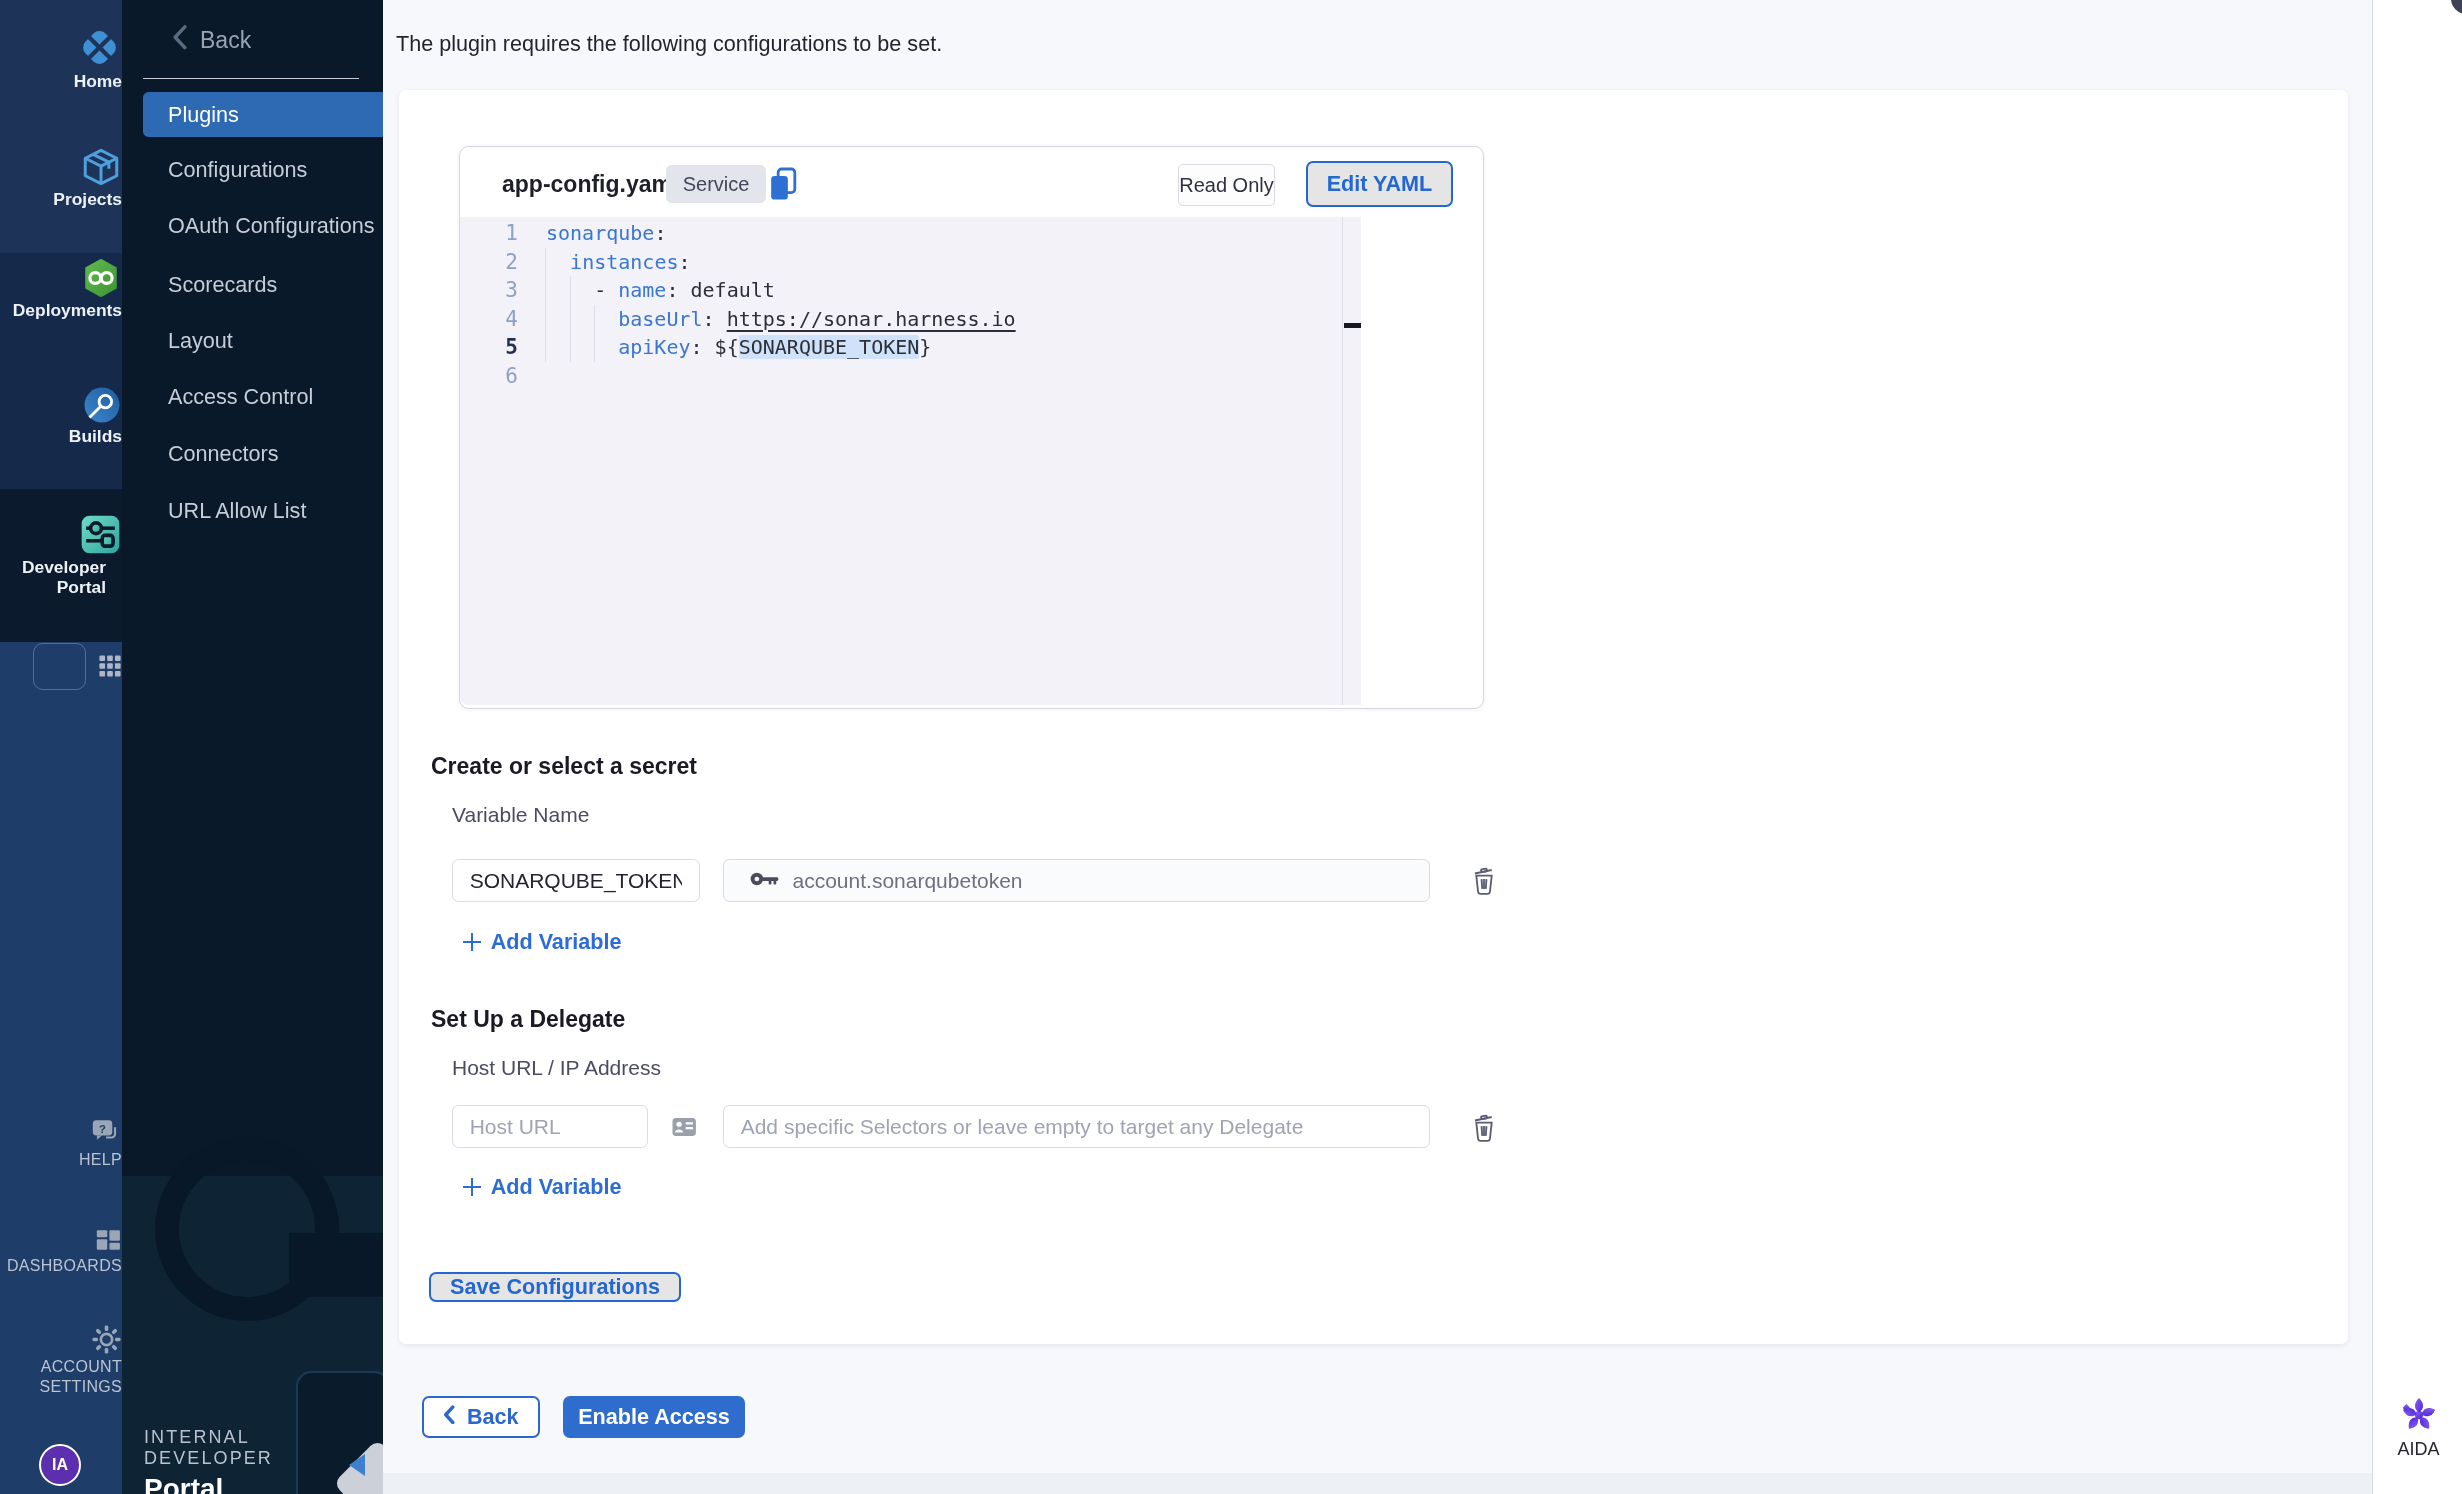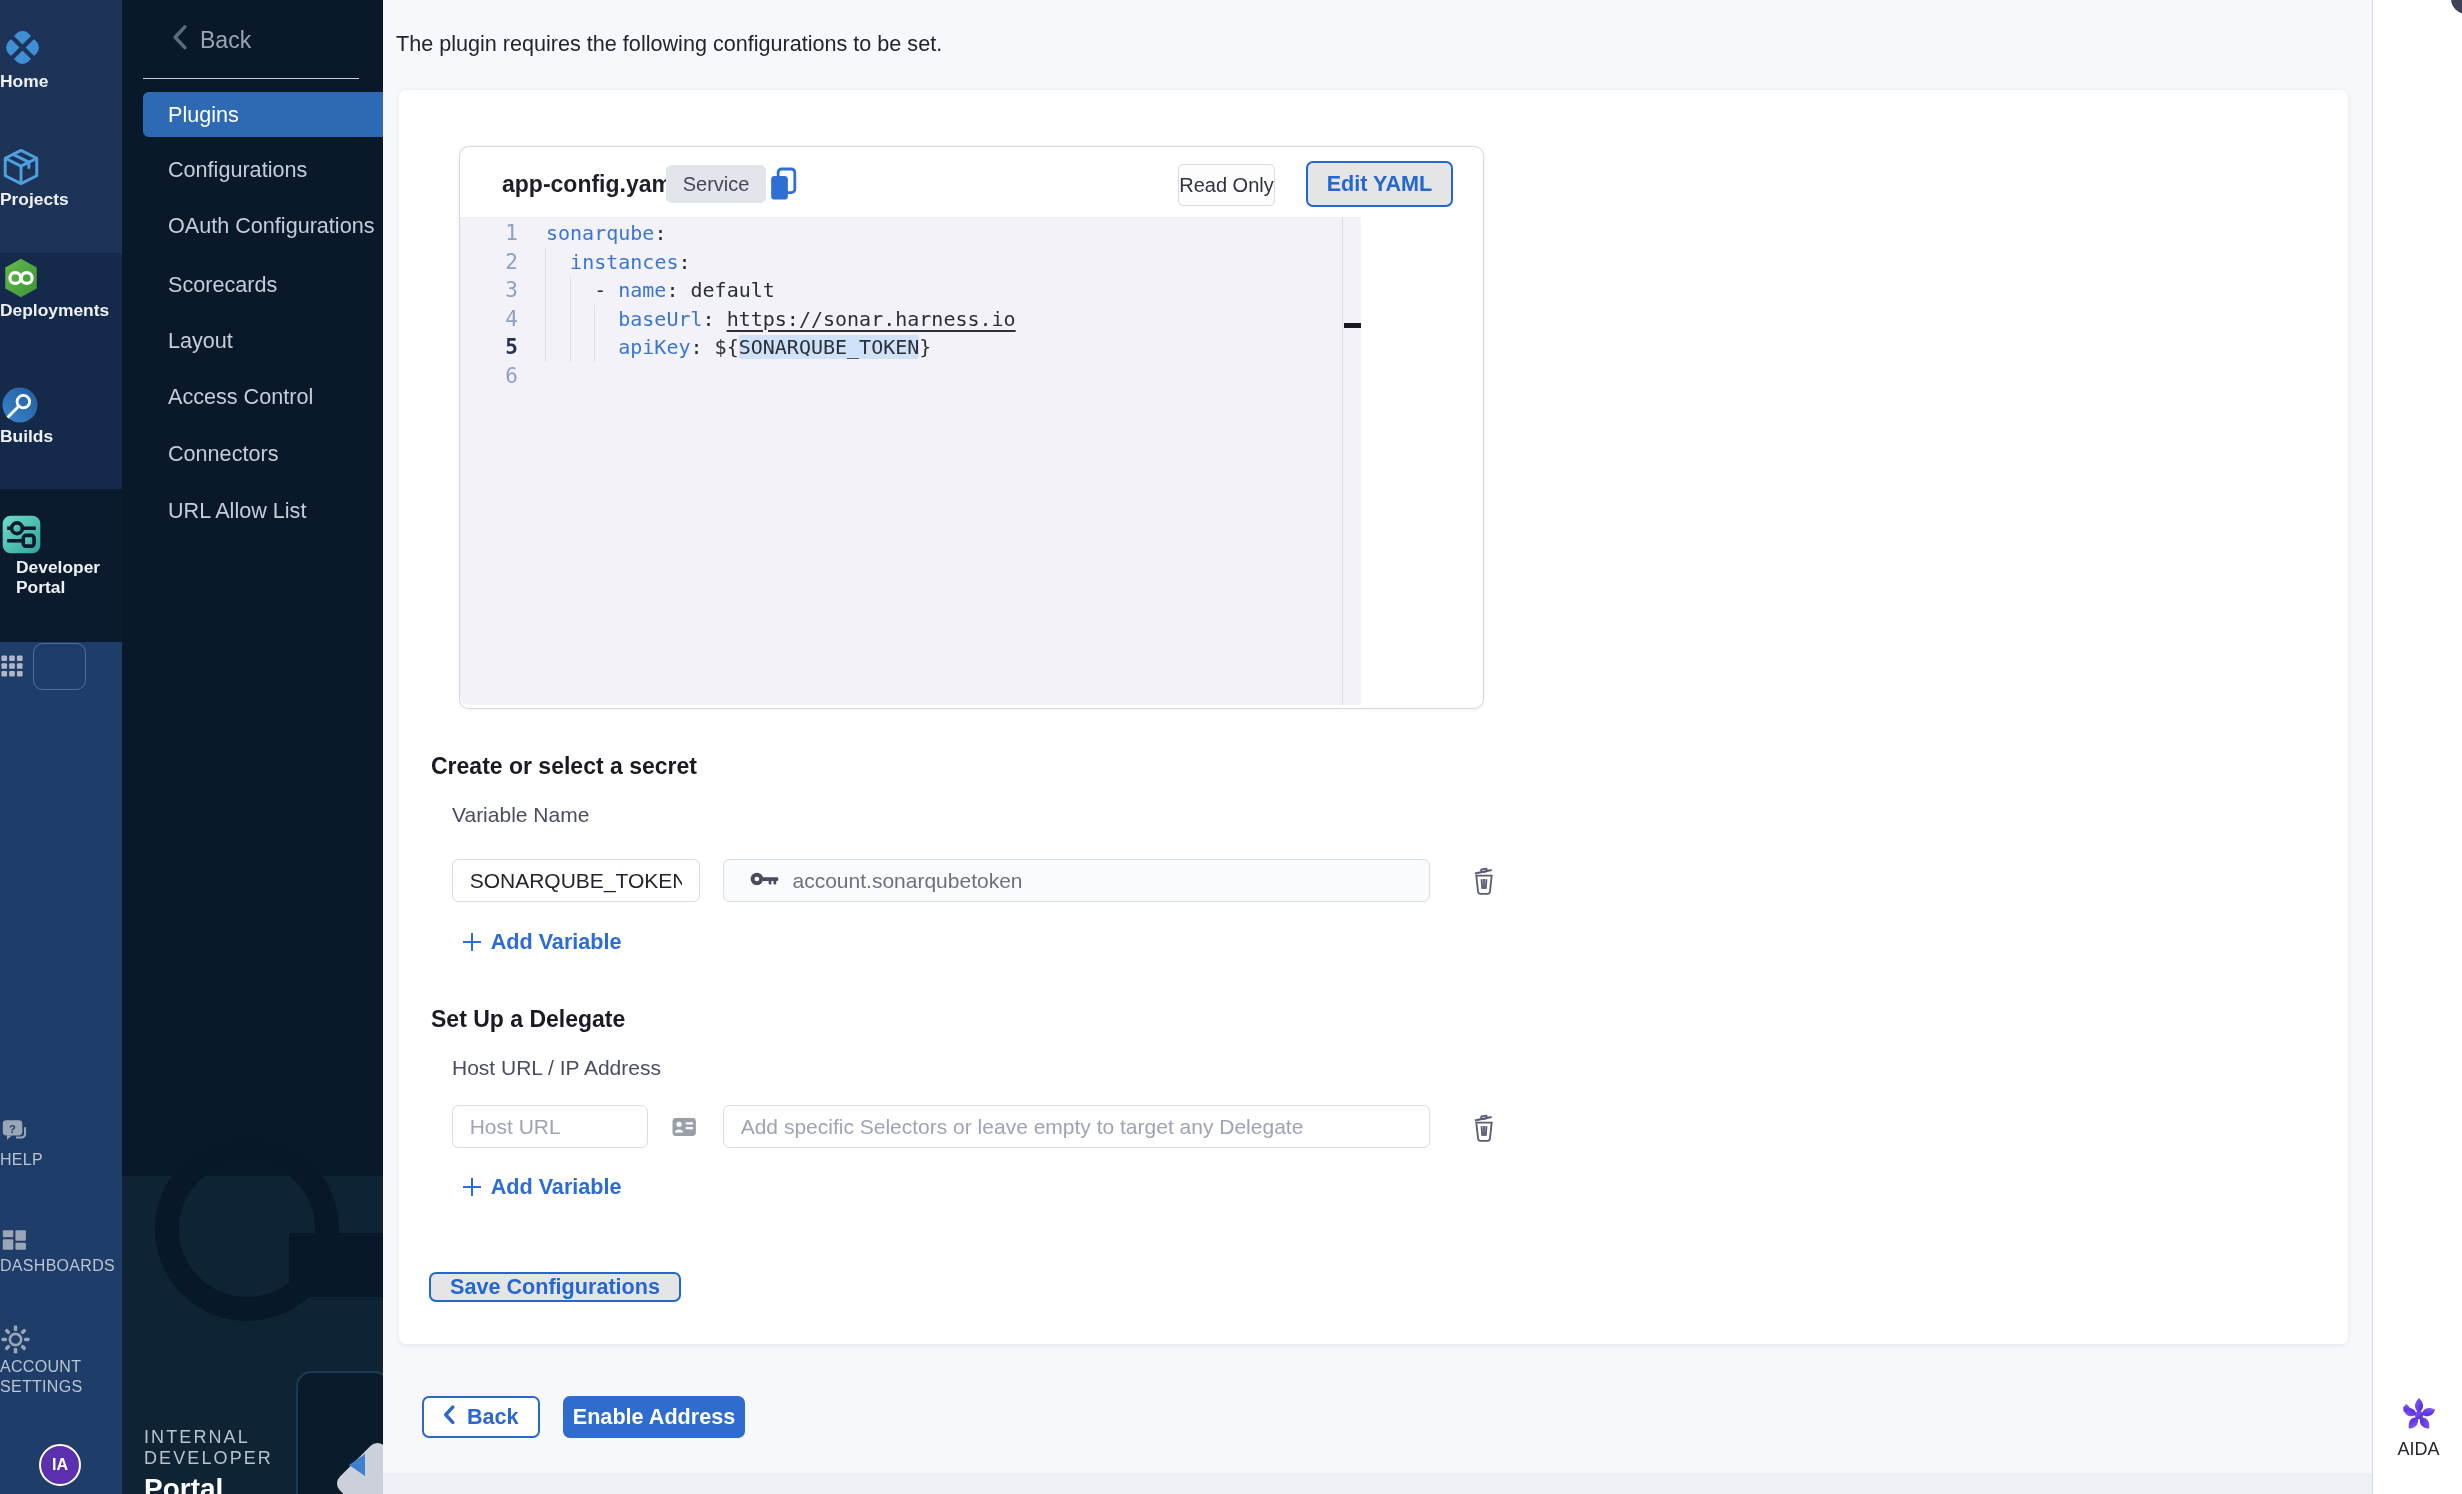--- a/index.html
+++ b/index.html
@@ -7,21 +7,21 @@
   body{width:2462px;height:1494px;font-family:"Liberation Sans",sans-serif;background:#f6f8fc;}
   #app{position:relative;width:2462px;height:1494px;overflow:hidden;}
 
   
   #rail{position:absolute;left:0;top:0;width:122px;height:1494px;}
   .rail-sec{position:absolute;left:0;width:122px;}
   #rail-sec1{top:0;height:253px;background:#1d3458;}
   #rail-sec2{top:253px;height:236px;background:#152a4a;}
   #rail-sec3{top:489px;height:153px;background:#0c1a2e;}
   #rail-sec4{top:642px;height:852px;background:#1f3d69;}
-  .rail-item{position:absolute;left:0;width:122px;text-align:left;cursor:pointer;}
+  .rail-item{position:absolute;left:0;width:122px;text-align:right;cursor:pointer;}
   .rail-item .ricon{display:block;margin:0 auto;}
   .rail-label{display:block;color:#eef2f7;font-size:17.4px;font-weight:700;line-height:19.5px;}
   .rail-label.small{color:#bac4d2;font-size:16px;font-weight:400;letter-spacing:0.3px;}
   #grid-outline{position:absolute;left:33px;top:643px;width:51px;height:45px;border:1.4px solid rgba(126,162,208,.5);border-radius:9.7px;}
   #avatar{position:absolute;left:39px;top:1444px;width:38px;height:38px;border-radius:50%;background:#5b2fae;border:2.8px solid #ffffff;color:#fff;font-size:16px;font-weight:700;display:flex;align-items:center;justify-content:center;}
 
   
   #sidebar{position:absolute;left:122px;top:0;width:261px;height:1494px;background:#0a1929;overflow:hidden;}
   #sidebar-back{position:absolute;left:49px;top:24px;display:flex;align-items:center;gap:11px;color:#9aa5b3;font-size:23px;cursor:pointer;}
   #sidebar-divider{position:absolute;left:21px;top:78px;width:216px;height:1.4px;background:#c9ced6;}
@@ -399,21 +399,21 @@
   <button id="save-btn">Save Configurations</button>
 
   <button id="back-btn">
     <span>
       <svg width="12.5" height="19.5" viewBox="0 0 18 28" fill="none">
           <polyline points="14,3 4,14 14,25" stroke="#2b67cf" stroke-width="5" stroke-linecap="round" stroke-linejoin="round"></polyline>
         </svg>
     </span>
     <span>Back</span>
   </button>
-  <button id="enable-btn">Enable Address</button>
+  <button id="enable-btn">Enable Access</button>
 
   <div id="right-strip"></div>
   <div id="aida">
     <span>
       <svg width="36" height="36" viewBox="0 0 40 40">
           <defs>
             <linearGradient id="gr-aida" x1="0" y1="0" x2="1" y2="1">
               <stop offset="0" stop-color="#8a63f5"></stop>
               <stop offset="1" stop-color="#4f21d6"></stop>
             </linearGradient>

